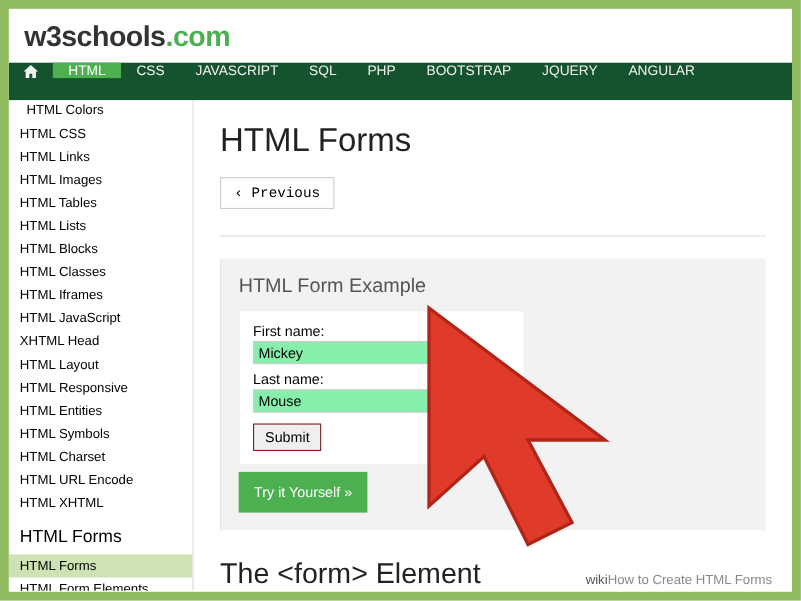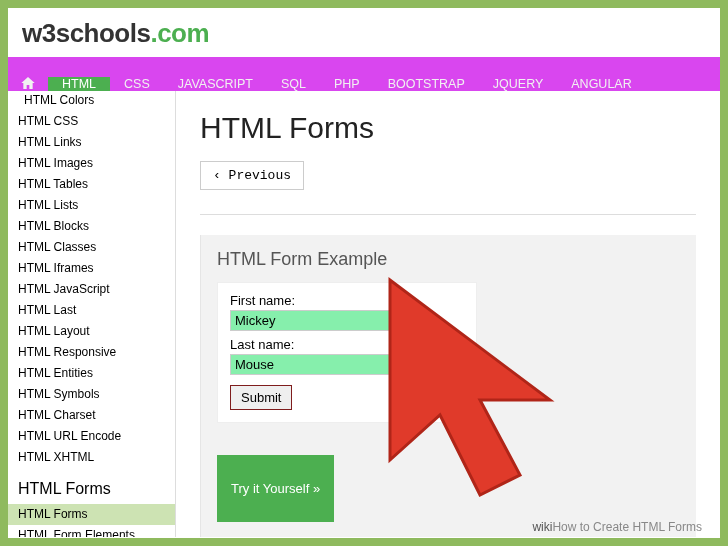--- a/index.html
+++ b/index.html
@@ -2,41 +2,41 @@
 <html><head>
 <meta charset="utf-8">
 <style>
 * { margin: 0; padding: 0; box-sizing: border-box; font-family: Verdana, Arial, sans-serif; }
 body { background: #8fba5e; width: 728px; height: 546px; overflow: hidden; position: relative; }
 .frame { background: #fff; margin: 8px 8px 0 8px; height: 530px; overflow: hidden; position: relative; }
 .logo { padding: 10px 14px 8px; font-size: 26px; font-weight: bold; letter-spacing: -0.5px; }
 .logo .w3 { color: #333; }
 .logo .dot { color: #4CAF50; }
 .logo .com { color: #4CAF50; }
-.topnav { background: #d946ef; display: flex; align-items: flex-end; height: 34px; }
+.topnav { background: #14532d; display: flex; align-items: flex-start; height: 34px; }
 .topnav a { color: #f1f1f1; font-size: 12.5px; padding: 0 14px; display: flex; align-items: center; text-decoration: none; font-weight: 500; }
 .topnav a.home { padding: 0 12px; }
 .topnav a.active { background: #4CAF50; color: #fff; }
 .layout { display: flex; height: calc(100% - 84px); }
 .sidebar { width: 168px; border-right: 1px solid #ddd; overflow: hidden; padding-top: 2px; }
 .sidebar .item { font-size: 12px; padding: 3.5px 10px; color: #000; cursor: pointer; white-space: nowrap; }
 .sidebar .item.cut { padding-top: 0; padding-left: 16px; }
 .sidebar .heading { font-size: 16px; font-weight: 400; color: #000; padding: 12px 10px 6px; }
 .sidebar .item.active { background: #cde3b3; }
 .main { flex: 1; padding: 20px 24px; overflow: hidden; }
 .page-title { font-size: 30px; font-weight: 400; color: #222; margin-bottom: 16px; }
 .prev-btn { display: inline-block; background: #fff; border: 1px solid #ccc; padding: 6px 12px; font-size: 13px; cursor: pointer; font-family: Liberation Mono, monospace; }
 .divider { border-top: 1px solid #ddd; margin: 24px 0 20px; }
 .example-box { background: #f2f2f2; border-left: 1px solid #e5e5e5; padding: 14px 16px 16px; margin-bottom: 24px; }
 .example-title { font-size: 18px; font-weight: 400; color: #555; margin-bottom: 12px; }
 .form-panel { background: #fff; padding: 10px 12px 12px; border: 1px solid #eee; width: 260px; }
 .form-panel label { display: block; font-size: 13px; margin-bottom: 2px; }
 .form-panel input[type="text"] { width: 170px; font-size: 13px; padding: 2px 4px; border: 1px solid #ccc; margin-bottom: 6px; background: #86efac; }
 .form-panel .submit { background: #efefef; border: 1px solid #7f1d1d; padding: 4px 10px; font-size: 13px; margin-top: 4px; cursor: pointer; }
-.try-btn { background: #4CAF50; color: #fff; border: none; padding: 26px 14px; font-size: 13px; margin-top: 32px; cursor: pointer; display: inline-block; }
+.try-btn { background: #4CAF50; color: #fff; border: none; padding: 11px 14px; font-size: 13px; margin-top: 6px; cursor: pointer; display: inline-block; }
 .section-title { font-size: 26px; font-weight: 400; color: #222; margin-top: 8px; }
 .cursor-overlay { position: absolute; left: 380px; top: 270px; pointer-events: none; z-index: 100; }
 .watermark { position: absolute; bottom: 4px; right: 18px; font-size: 12px; color: #888; z-index: 50; }
 .watermark .wiki { color: #555; font-weight: 500; }
 </style>
 </head>
 <body>
 
 <div class="frame">
   <div class="logo">
@@ -64,21 +64,21 @@
       <div class="item cut">HTML Colors</div>
       <div class="item">HTML CSS</div>
       <div class="item">HTML Links</div>
       <div class="item">HTML Images</div>
       <div class="item">HTML Tables</div>
       <div class="item">HTML Lists</div>
       <div class="item">HTML Blocks</div>
       <div class="item">HTML Classes</div>
       <div class="item">HTML Iframes</div>
       <div class="item">HTML JavaScript</div>
-      <div class="item">HTML Last</div>
+      <div class="item">XHTML Head</div>
       <div class="item">HTML Layout</div>
       <div class="item">HTML Responsive</div>
       <div class="item">HTML Entities</div>
       <div class="item">HTML Symbols</div>
       <div class="item">HTML Charset</div>
       <div class="item">HTML URL Encode</div>
       <div class="item">HTML XHTML</div>
       <div class="heading">HTML Forms</div>
       <div class="item active">HTML Forms</div>
       <div class="item">HTML Form Elements</div>

